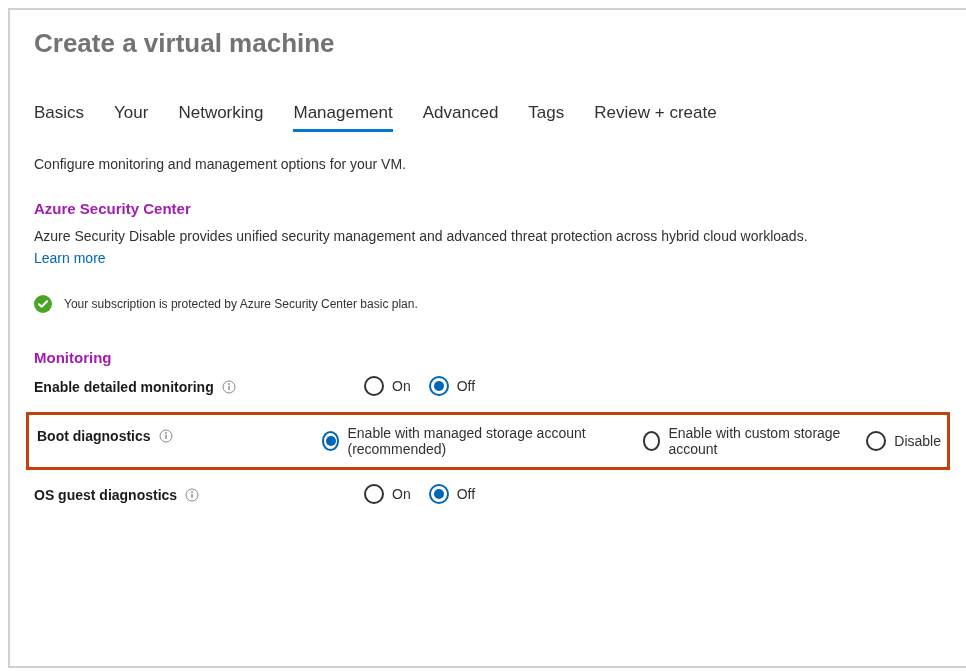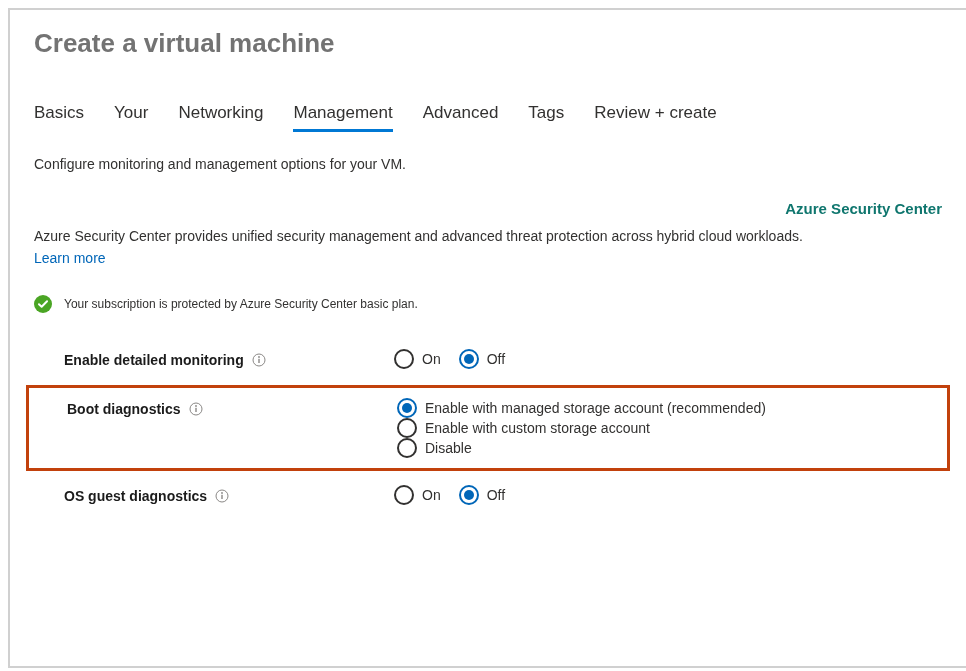--- a/index.html
+++ b/index.html
@@ -40,23 +40,22 @@
       font-weight: 400;
     }
     .intro {
       font-size: 14px;
       color: #323130;
       margin-bottom: 28px;
     }
     .section-title {
       font-size: 15px;
       font-weight: 700;
-      color: #0f766e;
+      color: #a21caf;
       margin-bottom: 10px;
-      text-align: right;
     }
     .section-desc {
       font-size: 14px;
       color: #323130;
       margin-bottom: 2px;
       line-height: 1.4;
     }
     .link {
       color: #0066b8;
       font-size: 14px;
@@ -76,21 +75,20 @@
       flex: 0 0 18px;
     }
     .status-text {
       font-size: 12px;
       color: #323130;
     }
     .form-row {
       display: flex;
       align-items: flex-start;
       margin-bottom: 16px;
-      margin-left: 30px;
     }
     .form-label-wrap {
       width: 330px;
       display: flex;
       align-items: center;
       gap: 8px;
       padding-top: 3px;
     }
     .form-label {
       font-size: 14px;
@@ -99,21 +97,22 @@
     }
     .info-icon {
       width: 14px;
       height: 14px;
       display: inline-flex;
       align-items: center;
       justify-content: center;
     }
     .options {
       display: flex;
-      flex-direction: column;
+      flex-direction: row;
+      gap: 10px;
     }
     .options.horizontal {
       flex-direction: row;
       gap: 18px;
       align-items: center;
       justify-content: center;
     }
     .radio-item {
       display: flex;
       align-items: center;
@@ -166,33 +165,34 @@
     <div class="tab">Networking</div>
     <div class="tab active">Management</div>
     <div class="tab">Advanced</div>
     <div class="tab">Tags</div>
     <div class="tab">Review + create</div>
   </div>
 
   <div class="intro">Configure monitoring and management options for your VM.</div>
 
   <div class="section-title">Azure Security Center</div>
-  <div class="section-desc">Azure Security Center provides unified security management and advanced threat protection across hybrid cloud workloads.</div>
+  <div class="section-desc">Azure Security Disable provides unified security management and advanced threat protection across hybrid cloud workloads.</div>
   <a class="link">Learn more</a>
 
   <div class="status-row">
     <span class="check-circle">
       <svg viewBox="0 0 20 20" width="18" height="18">
         <circle cx="10" cy="10" r="10" fill="#4aa524"></circle>
         <path d="M5.5 10.2 L8.5 13 L14.5 7" stroke="#fff" stroke-width="2.2" fill="none" stroke-linecap="round" stroke-linejoin="round"></path>
       </svg>
     </span>
     <span class="status-text">Your subscription is protected by Azure Security Center basic plan.</span>
   </div>
 
+  <div class="section-title">Monitoring</div>
 
   
   <div class="form-row">
     <div class="form-label-wrap">
       <span class="form-label">Enable detailed monitoring</span>
       <span class="info-icon">
         <svg viewBox="0 0 14 14" width="14" height="14">
             <circle cx="7" cy="7" r="6" fill="none" stroke="#8a8886" stroke-width="1"></circle>
             <circle cx="7" cy="4" r="0.9" fill="#8a8886"></circle>
             <rect x="6.3" y="5.8" width="1.4" height="4.2" fill="#8a8886"></rect>

